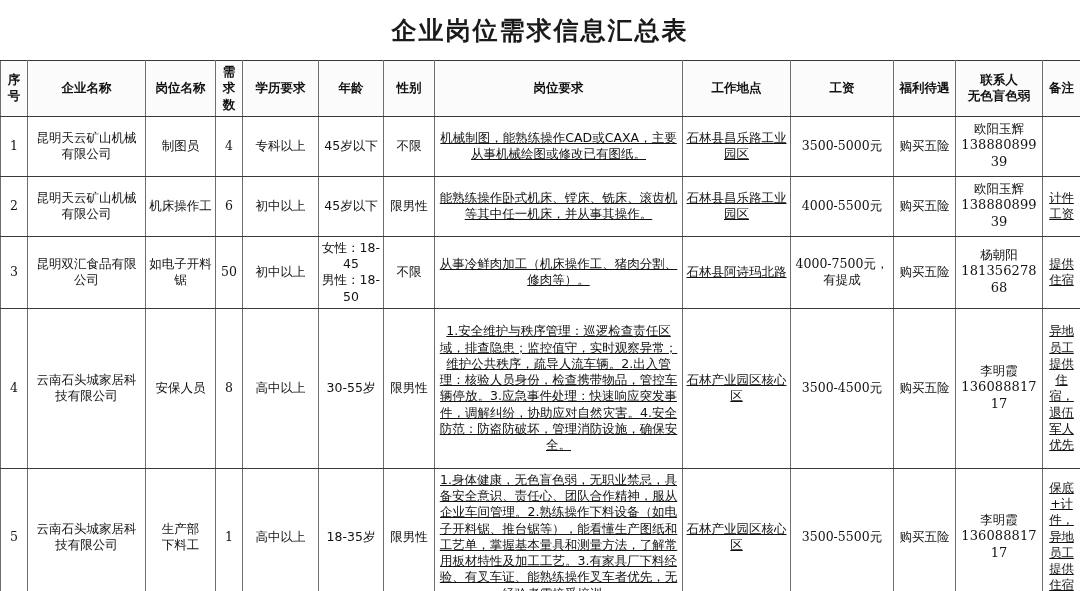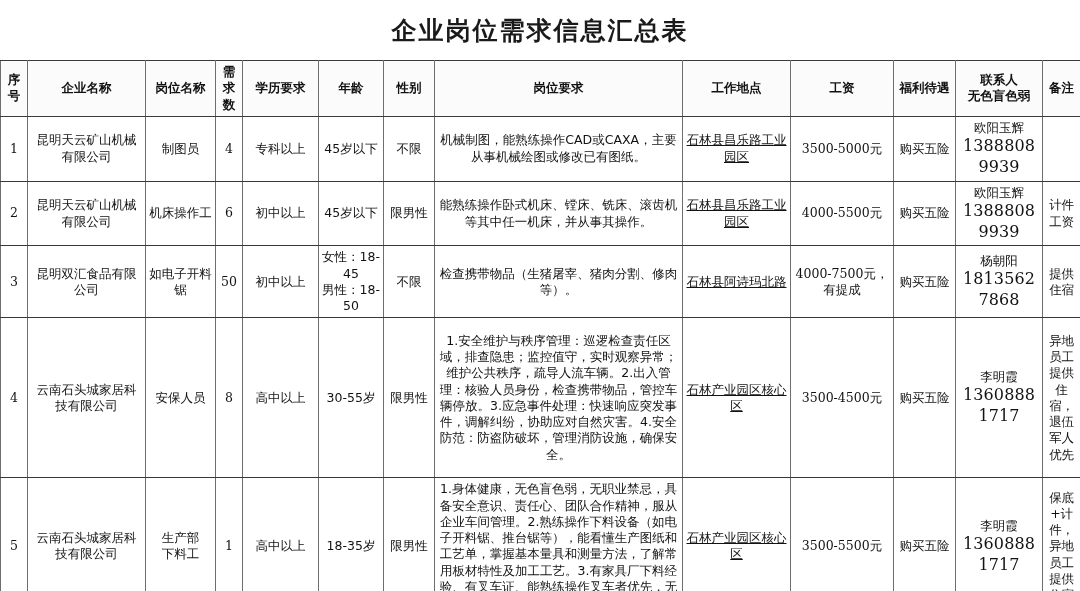--- a/index.html
+++ b/index.html
@@ -84,37 +84,39 @@
   .c-ben   { width: 62px; }
   .c-cont  { width: 87px; }
   .c-note  { width: 38px; }
 
   td.idx { font-size: 12px; color: #333; }
   td.req {
     text-align: left;
     font-size: 12.5px;
     line-height: 1.42;
     padding: 5px 6px;
+    text-decoration: underline;
   }
   td.loc {
     text-align: left;
     padding-left: 5px;
     text-decoration: underline;
   }
   td.age-multi { font-size: 10.5px; line-height: 1.32; }
   td.note {
     font-size: 10px;
     line-height: 1.3;
     padding-left: 2px;
     padding-right: 2px;
     letter-spacing: -0.2px;
+    text-decoration: underline;
   }
   td.contact { font-size: 12px; line-height: 1.35; }
   .contact-name { display: block; }
-  .contact-phone { display: block; font-size: 16px; letter-spacing: 0.1px; }
+  .contact-phone { display: block; font-size: 13px; letter-spacing: 0.1px; }
   .num-txt { font-family: "DejaVu Serif", "Liberation Serif", serif; }
   .r1 { height: 60px; }
   .r2 { height: 60px; }
   .r3 { height: 64px; }
   .r4 { height: 160px; }
   .r5 { height: 133px; }
 </style>
 </head>
 <body>
 
@@ -201,21 +203,21 @@
       </tr>
 
       <tr class="r3">
         <td class="idx num-txt">3</td>
         <td>昆明双汇食品有限公司</td>
         <td>如电子开料锯</td>
         <td class="num-txt">50</td>
         <td>初中以上</td>
         <td class="age-multi">女性：18-45<br>男性：18-50</td>
         <td>不限</td>
-        <td class="req">检查携带物品（生猪屠宰、猪肉分割、修肉等）。</td>
+        <td class="req">从事冷鲜肉加工（机床操作工、猪肉分割、修肉等）。</td>
         <td class="loc">石林县阿诗玛北路</td>
         <td class="num-txt">4000-7500元，有提成</td>
         <td>购买五险</td>
         <td class="contact">
           <span class="contact-name">杨朝阳</span>
           <span class="contact-phone num-txt">18135627868</span>
         </td>
         <td class="note">提供住宿</td>
       </tr>
 

